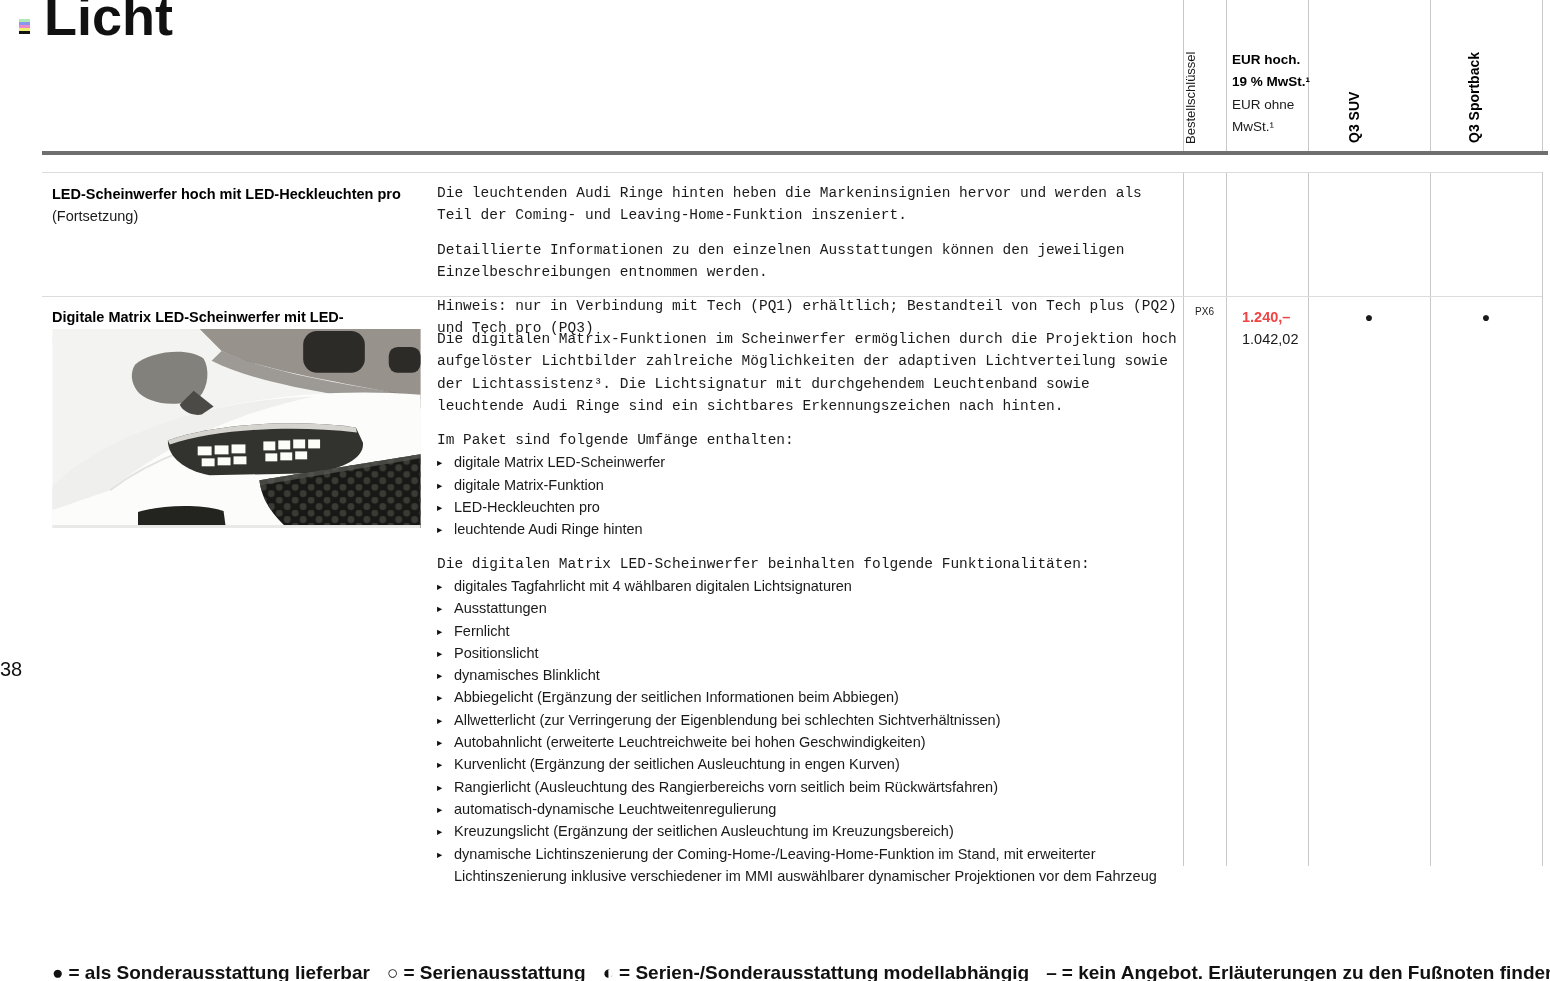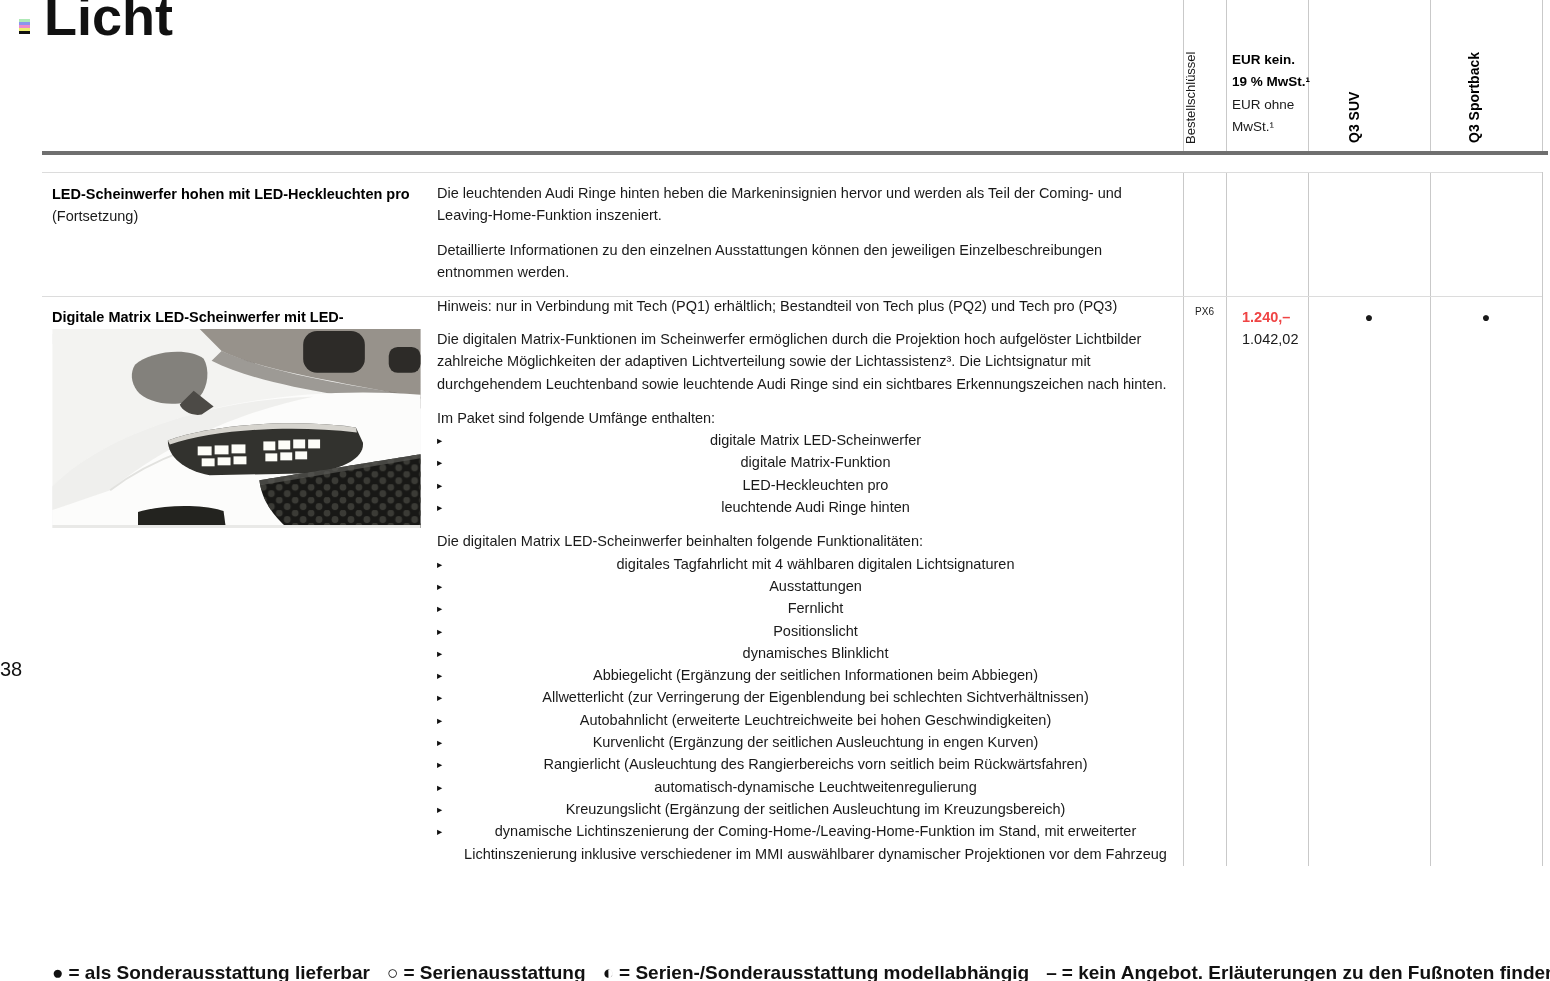--- a/index.html
+++ b/index.html
@@ -32,24 +32,24 @@
   }
   .vtext.bold{font-weight:700;font-size:14px;color:#000;}
 
   .price-head{position:absolute;left:1232px;top:49px;font-size:13.5px;line-height:22.4px;}
   .price-head .b{font-weight:700;color:#000;}
 
   
   .cell-title{position:absolute;left:52px;font-size:14.5px;font-weight:700;color:#000;line-height:22.3px;}
   .cell-sub{position:absolute;left:52px;font-size:14.5px;line-height:22.3px;}
   .desc{position:absolute;left:437px;width:740px;font-size:14.5px;line-height:22.3px;}
-  .desc p{margin:0 0 12px;}
+  .desc p{margin:0 0 12px;font-family:Liberation Mono, monospace;}
   .desc p.label{margin:0;}
   .desc ul{list-style:none;margin:0 0 12px;padding:0;}
-  .desc li{position:relative;padding-left:17px;text-align:center;}
+  .desc li{position:relative;padding-left:17px;}
   .desc li::before{content:"\25B8";position:absolute;left:0;top:0;font-size:10.5px;line-height:22.3px;color:#111;}
 
   .code-cell{position:absolute;left:1183px;top:306px;width:43px;text-align:center;font-size:10px;}
   .price-cell{position:absolute;left:1242px;top:306px;font-size:14.5px;line-height:22.3px;}
   .price-cell .incl{font-weight:700;color:#ef4444;}
   .avail{position:absolute;top:306px;font-size:14px;line-height:22.3px;text-align:center;}
 
   .page-num{position:absolute;left:0;top:658px;font-size:20px;color:#111;}
 
   .legend{position:absolute;left:52px;top:962px;font-size:19px;display:flex;gap:17px;white-space:nowrap;color:#111;font-weight:bold;}
@@ -76,33 +76,33 @@
 <div class="vline" style="left:1430px;top:0;height:152px"></div>
 <div class="vline" style="left:1542px;top:0;height:152px"></div>
 <div class="vline" style="left:1183px;top:172px;height:694px"></div>
 <div class="vline" style="left:1226px;top:172px;height:694px"></div>
 <div class="vline" style="left:1308px;top:172px;height:694px"></div>
 <div class="vline" style="left:1430px;top:172px;height:694px"></div>
 <div class="vline" style="left:1542px;top:172px;height:694px"></div>
 
 <div class="vtext" style="left:1197px;top:131px">Bestellschlüssel</div>
 <div class="price-head">
-  <div class="b">EUR kein.</div>
+  <div class="b">EUR hoch.</div>
   <div class="b">19 % MwSt.¹</div>
   <div>EUR ohne</div>
   <div>MwSt.¹</div>
 </div>
 <div class="vtext bold" style="left:1361px;top:129px">Q3 SUV</div>
 <div class="vtext bold" style="left:1481px;top:129px">Q3 Sportback</div>
 
 <div class="rule-thick"></div>
 <div class="rule-thin" style="top:172px"></div>
 <div class="rule-thin" style="top:296px"></div>
 
-<div class="cell-title" style="top:183px;width:370px">LED-Scheinwerfer hohen mit LED-Heckleuchten pro</div>
+<div class="cell-title" style="top:183px;width:370px">LED-Scheinwerfer hoch mit LED-Heckleuchten pro</div>
 <div class="cell-sub" style="top:205px">(Fortsetzung)</div>
 <div class="desc" style="top:182px">
   <p>Die leuchtenden Audi Ringe hinten heben die Markeninsignien hervor und werden als Teil der Coming- und Leaving-Home-Funktion inszeniert.</p>
   <p>Detaillierte Informationen zu den einzelnen Ausstattungen können den jeweiligen Einzelbeschreibungen entnommen werden.</p>
   <p>Hinweis: nur in Verbindung mit Tech (PQ1) erhältlich; Bestandteil von Tech plus (PQ2) und Tech pro (PQ3)</p>
 </div>
 
 <div class="cell-title" style="top:306px;width:380px">Digitale Matrix LED-Scheinwerfer mit LED-Heckleuchten pro</div>
 
 <svg class="car-img" viewBox="0 0 370 200" aria-hidden="true">

